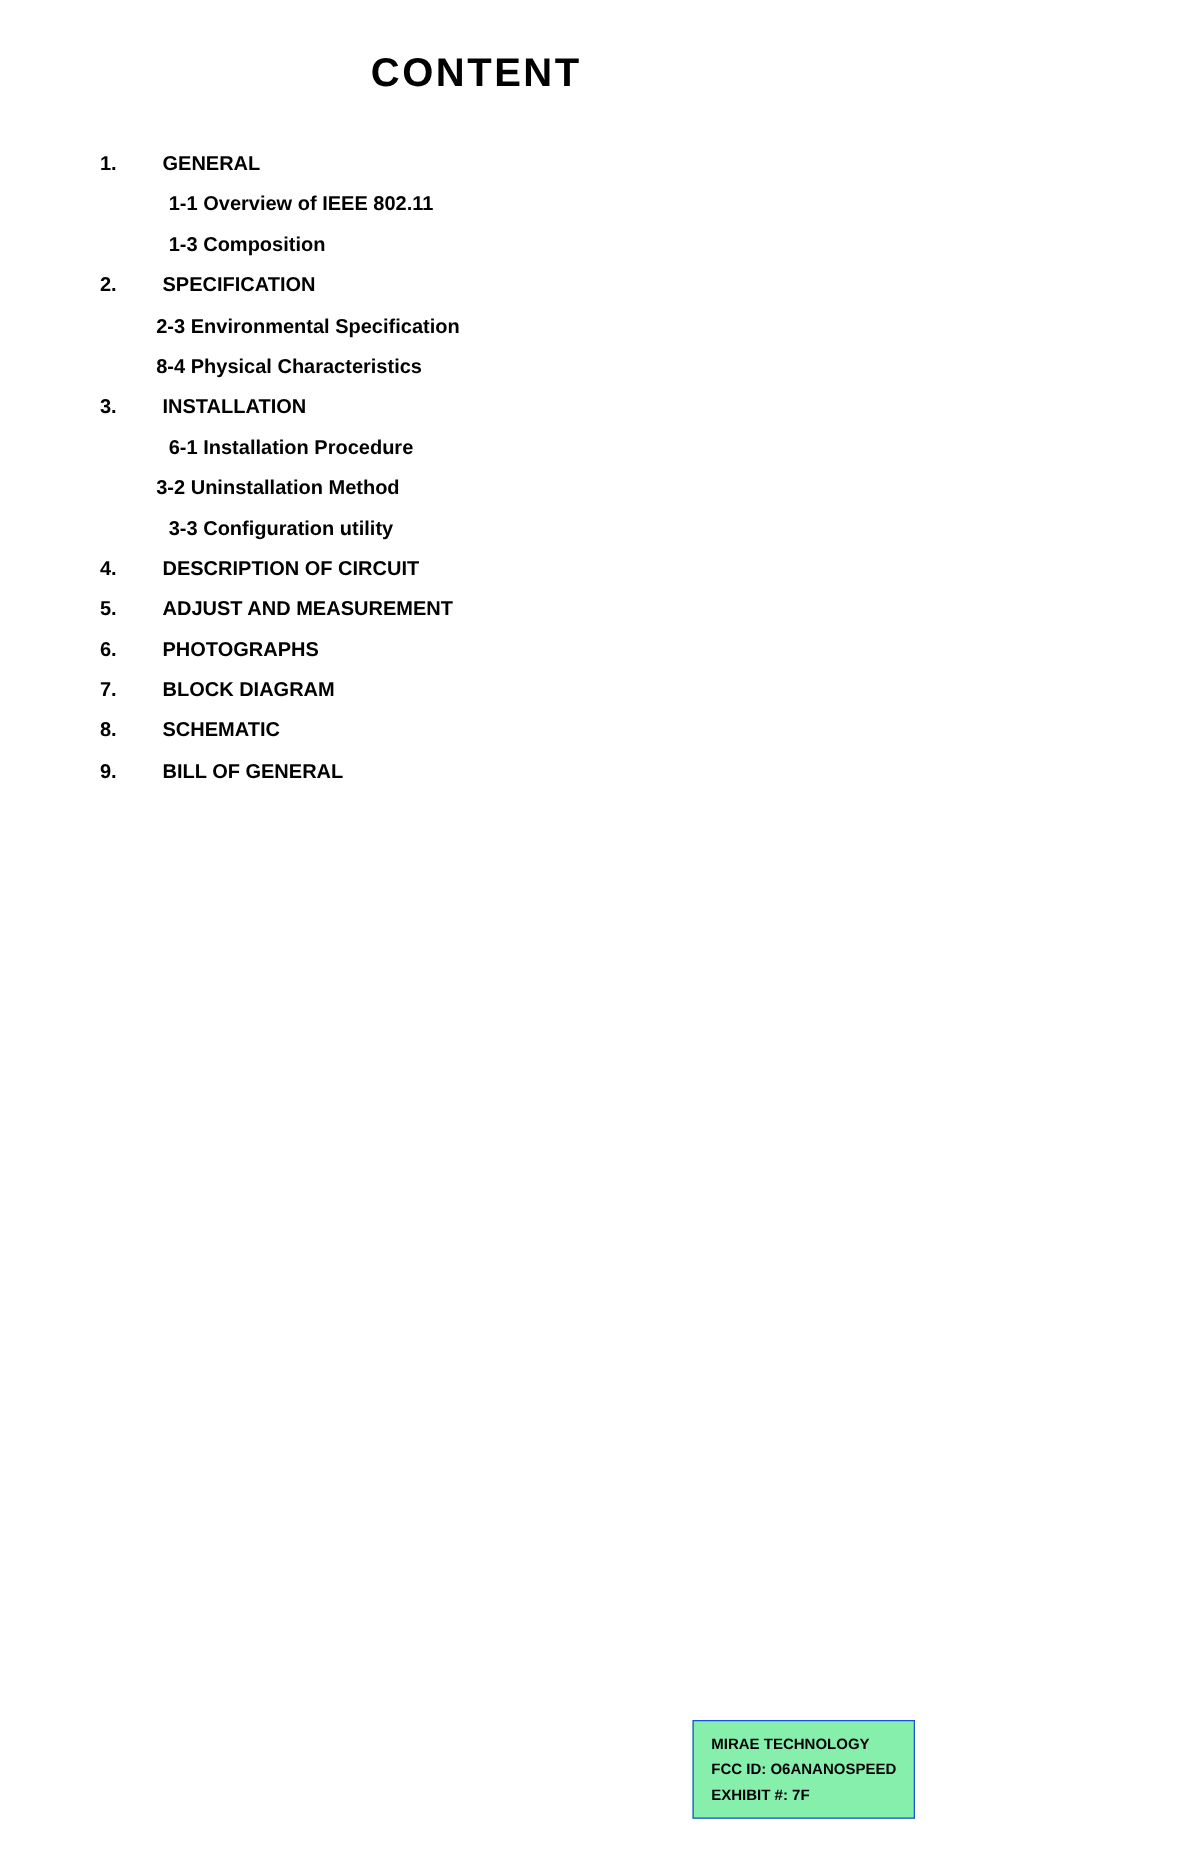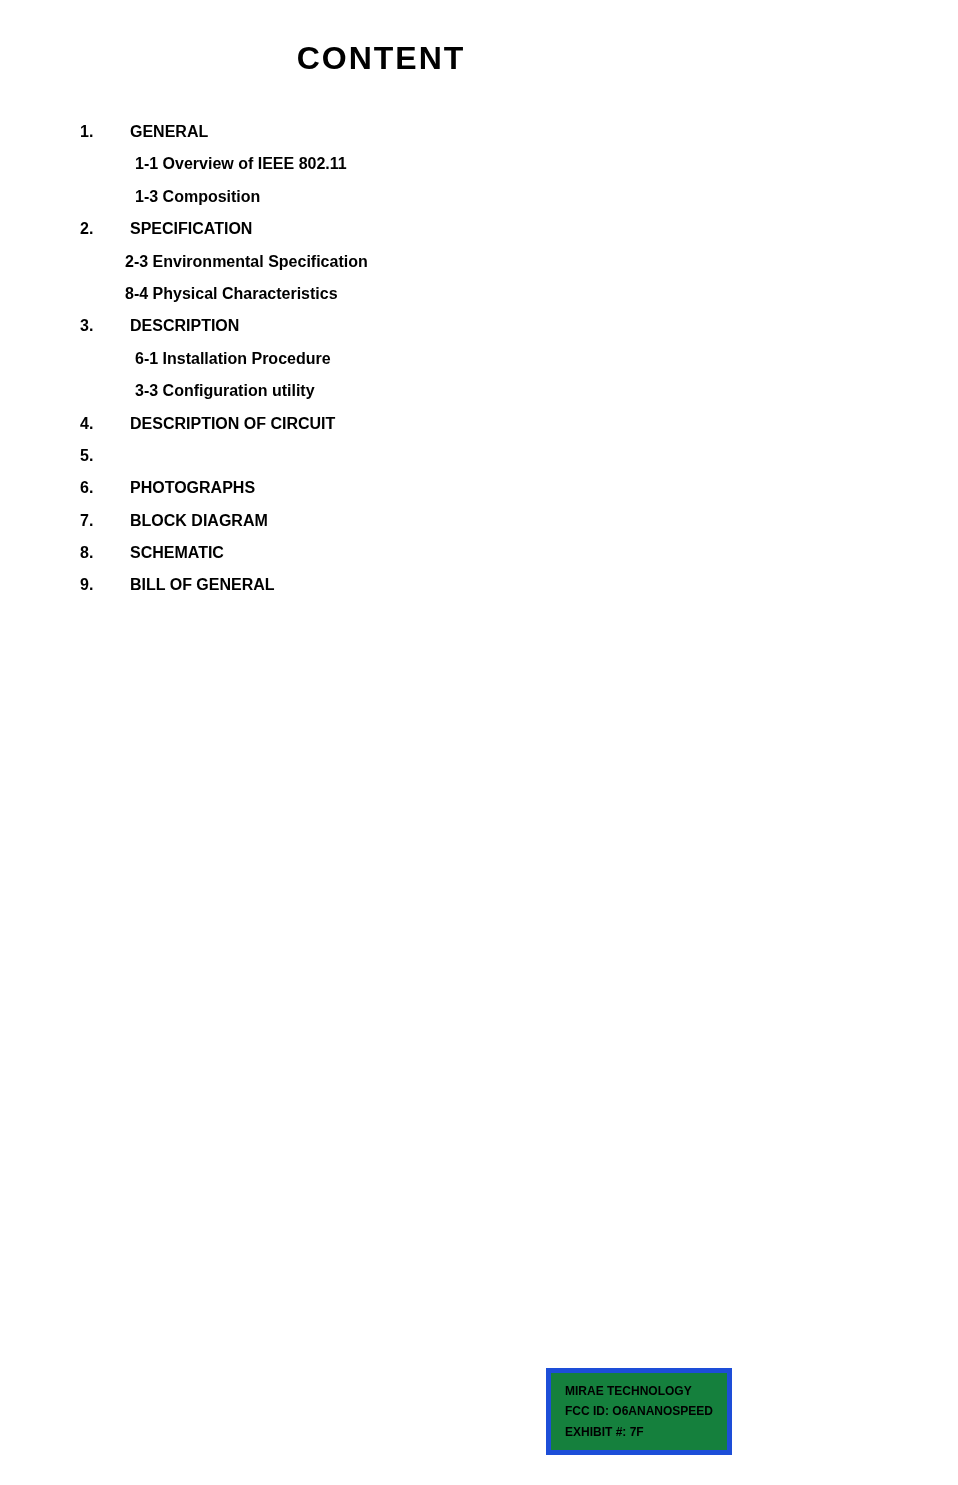--- a/index.html
+++ b/index.html
@@ -64,27 +64,27 @@
     .toc-item-level2-indent {
       padding-left: 45px;
       display: block;
       margin-bottom: 2px;
     }
 
     .footer-box {
       position: absolute;
       bottom: 30px;
       right: 30px;
-      border: 5px solid #1d4ed8;
+      border: 1px solid #1d4ed8;
       padding: 8px 14px;
       font-family: Arial, sans-serif;
       font-size: 12px;
       font-weight: bold;
       line-height: 1.7;
-      background: #15803d;
+      background: #86efac;
     }
   </style>
 </head>
 <body>
 
 <div class="page">
 
   <h1 class="page-title">CONTENT</h1>
 
   <div class="toc">
@@ -101,34 +101,36 @@
         <div class="toc-item-level1">
           <span class="num">2.</span>
           <span>SPECIFICATION</span>
         </div>
         <div class="toc-item-level2-indent">2-3 Environmental Specification</div>
         <div class="toc-item-level2-indent">8-4 Physical Characteristics</div>
       </div>
       <div class="toc-section">
         <div class="toc-item-level1">
           <span class="num">3.</span>
-          <span>DESCRIPTION</span>
+          <span>INSTALLATION</span>
         </div>
         <div class="toc-item-level2">6-1 Installation Procedure</div>
+        <div class="toc-item-level2-indent">3-2 Uninstallation Method</div>
         <div class="toc-item-level2">3-3 Configuration utility</div>
       </div>
       <div class="toc-section">
         <div class="toc-item-level1">
           <span class="num">4.</span>
           <span>DESCRIPTION OF CIRCUIT</span>
         </div>
       </div>
       <div class="toc-section">
         <div class="toc-item-level1">
           <span class="num">5.</span>
+          <span>ADJUST AND MEASUREMENT</span>
         </div>
       </div>
       <div class="toc-section">
         <div class="toc-item-level1">
           <span class="num">6.</span>
           <span>PHOTOGRAPHS</span>
         </div>
       </div>
       <div class="toc-section">
         <div class="toc-item-level1">

